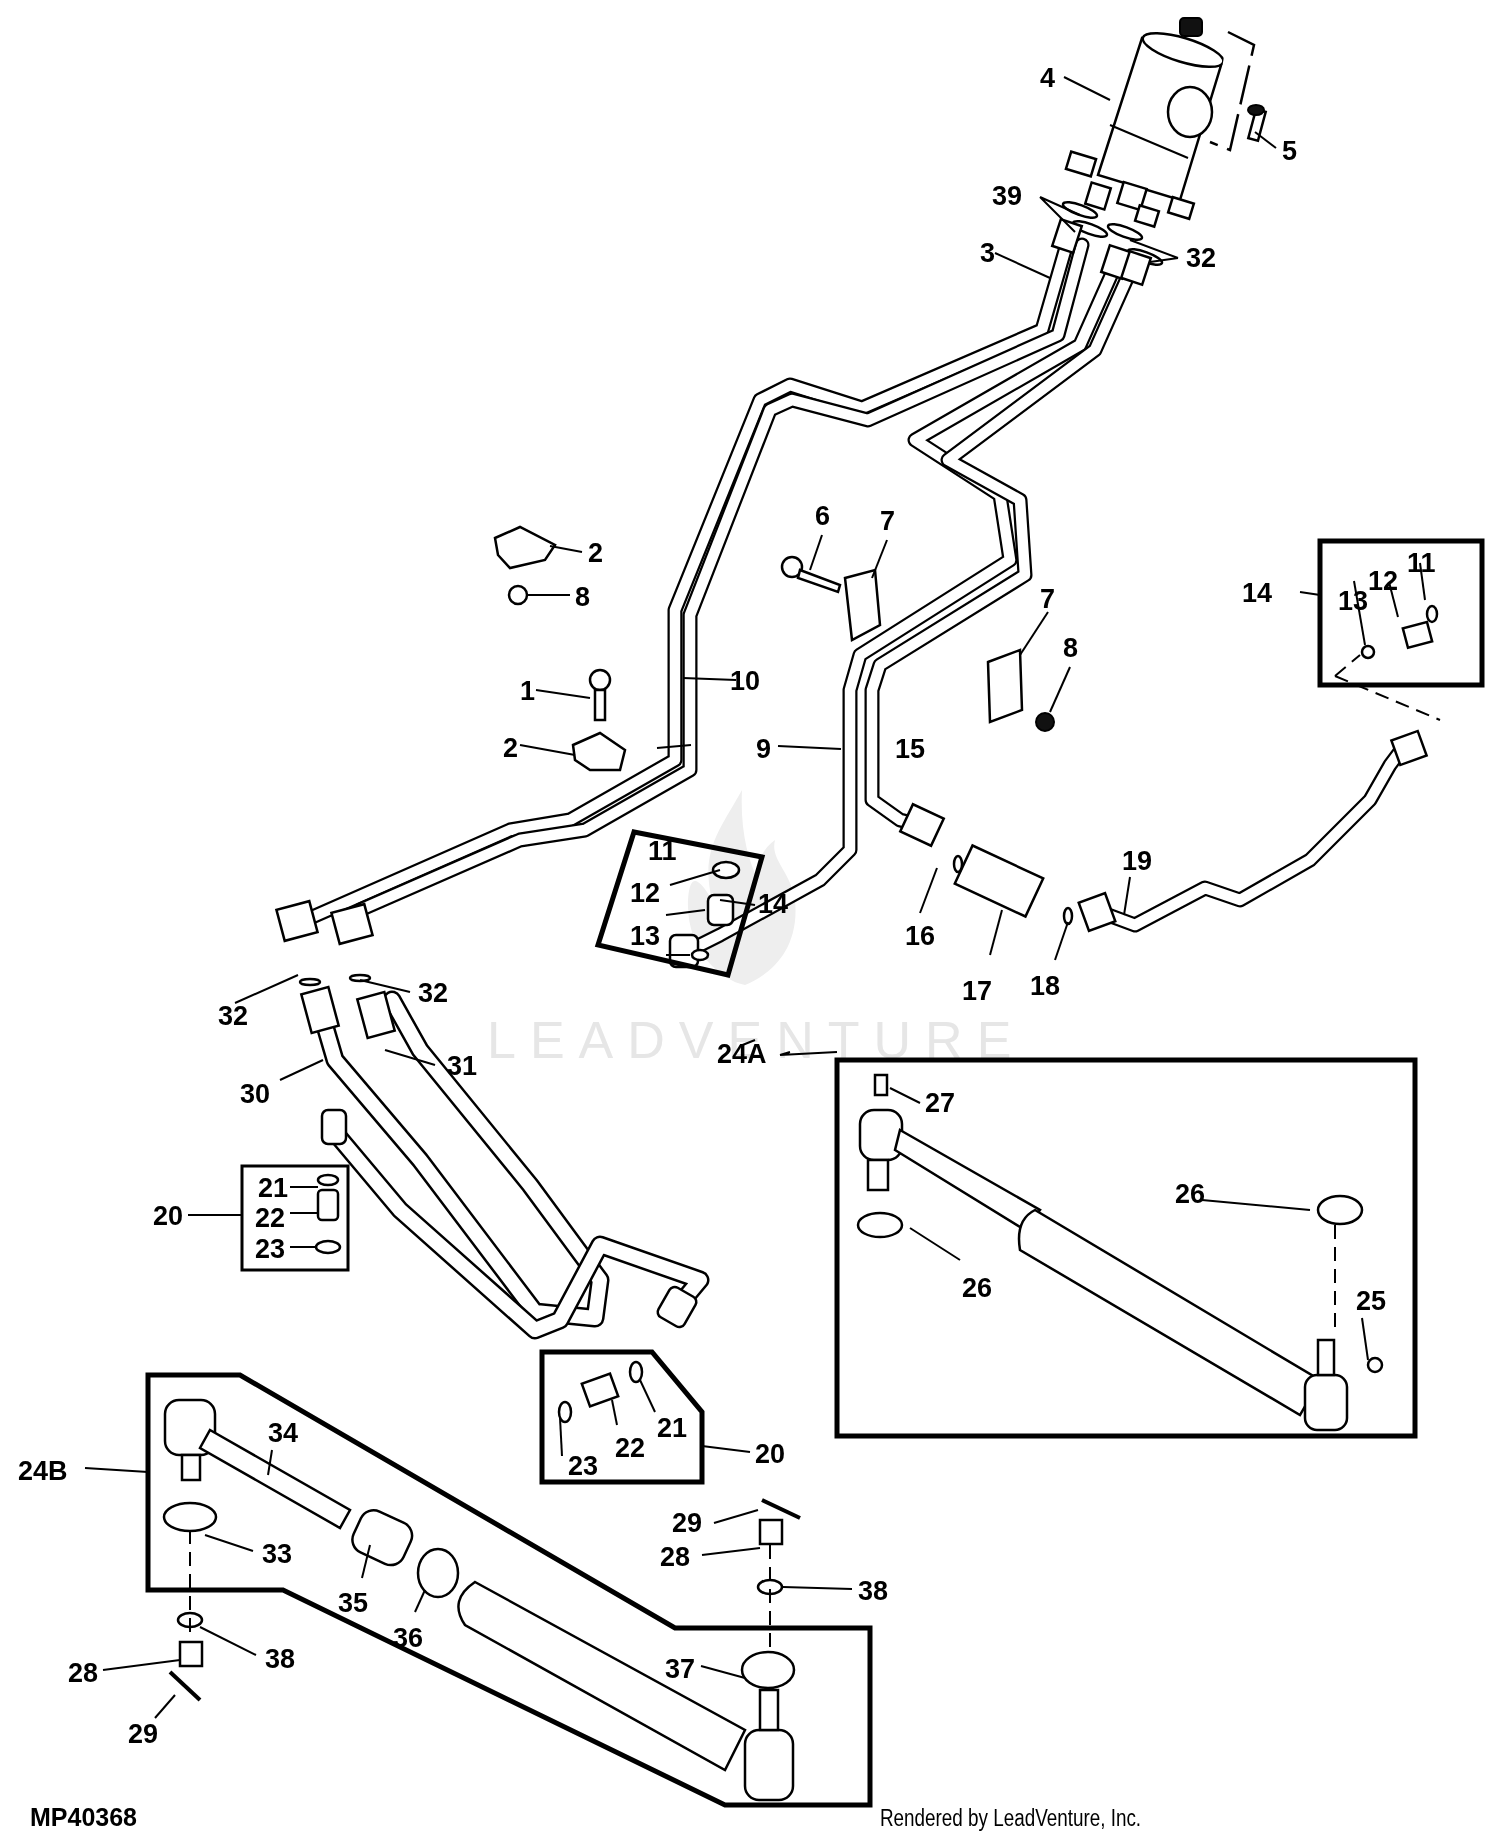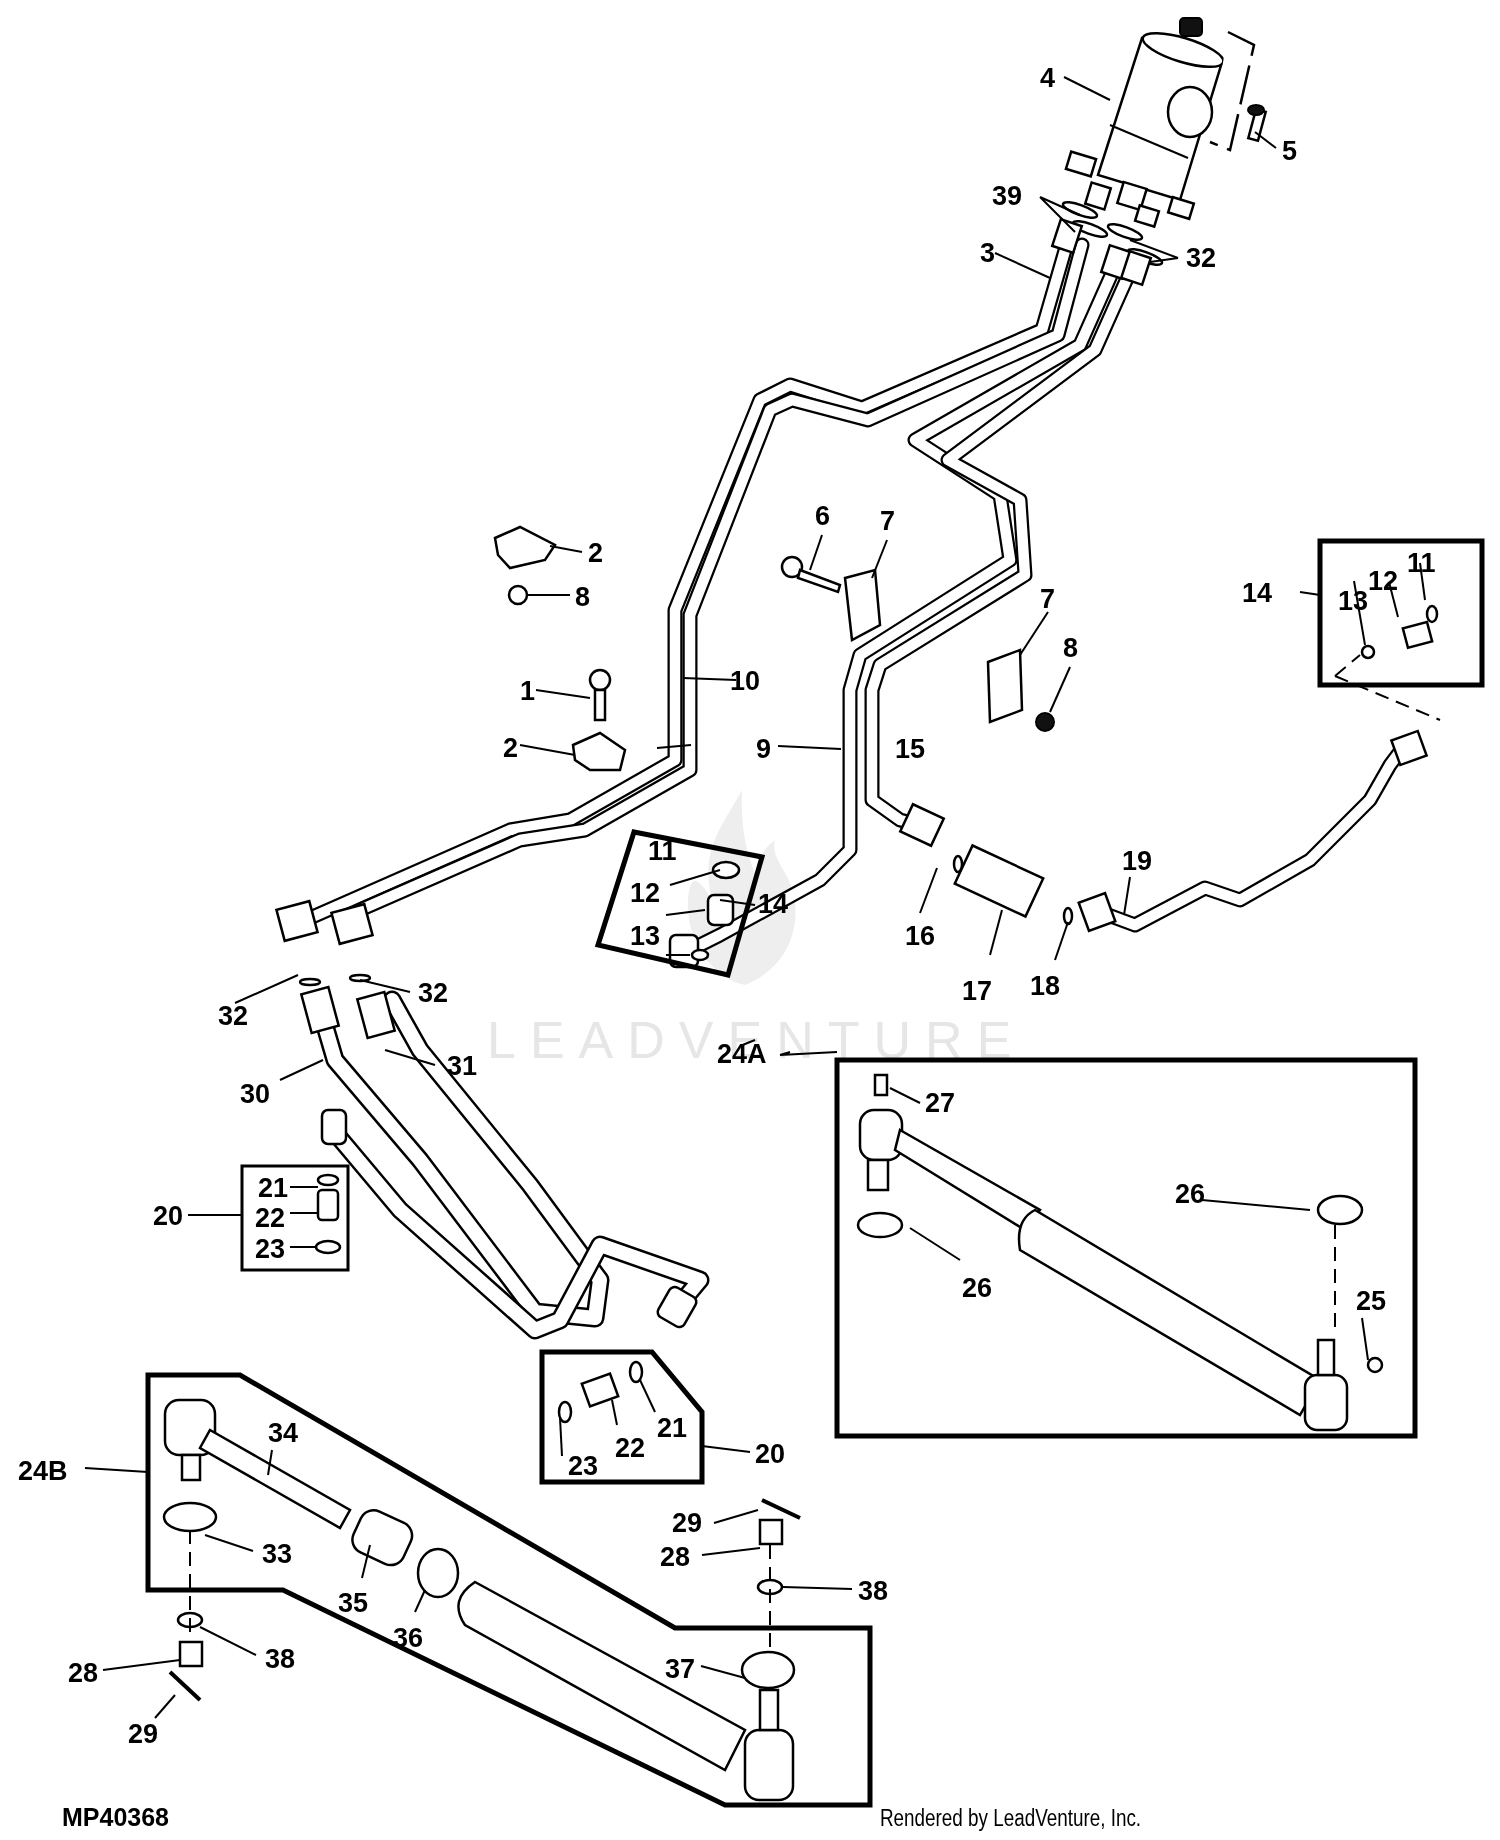--- a/index.html
+++ b/index.html
@@ -9,21 +9,21 @@
   .leader { stroke: #000; stroke-width: 2; fill: none; }
   .tube { fill: none; stroke: #000; stroke-width: 15; stroke-linejoin: round; stroke-linecap: round; }
   .tube-in { fill: none; stroke: #fff; stroke-width: 10.5; stroke-linejoin: round; stroke-linecap: round; }
   .hose { fill: none; stroke: #000; stroke-width: 19; stroke-linejoin: round; stroke-linecap: round; }
   .hose-in { fill: none; stroke: #fff; stroke-width: 14; stroke-linejoin: round; stroke-linecap: round; }
   .part { fill: #fff; stroke: #000; stroke-width: 2.5; }
   .part-dark { fill: #111; stroke: #000; stroke-width: 2; }
   .box { fill: none; stroke: #000; stroke-width: 5; }
   .dash { stroke: #000; stroke-width: 2; stroke-dasharray: 14 8; fill: none; }
   .watermark { font-family: "Liberation Sans", sans-serif; font-size: 52px; letter-spacing: 14px; fill: #e6e6e6; }
-  .footer-id { position: absolute; left: 30px; top: 1803px; font-family: "Liberation Sans", sans-serif; font-weight: bold; font-size: 25px; color: #000; margin-left: 32px; }
+  .footer-id { position: absolute; left: 30px; top: 1803px; font-family: "Liberation Sans", sans-serif; font-weight: bold; font-size: 25px; color: #000; }
   .footer-credit { position: absolute; left: 880px; top: 1805px; font-family: "Liberation Sans Narrow", "Liberation Sans", sans-serif; font-size: 23px; color: #000; transform: scaleX(0.82); transform-origin: left top; }
 </style>
 </head>
 <body>
 
 <svg id="diagram" viewBox="0 0 1500 1840" xmlns="http://www.w3.org/2000/svg">
 
   <g>
     <path d="M742 790 C720 830 700 850 712 900 C700 880 690 870 688 900 C686 950 720 980 745 985 C770 975 800 950 795 900 C790 870 770 860 775 840 C760 850 755 870 758 880 C748 860 740 830 742 790 Z" fill="#eeeeee" stroke="none"></path>
     <text class="watermark" x="487" y="1058">LEADVENTURE</text>

